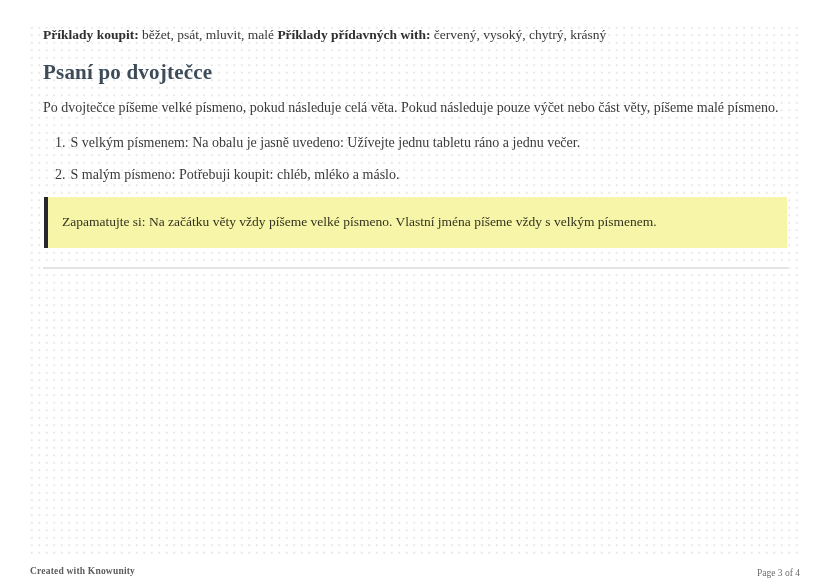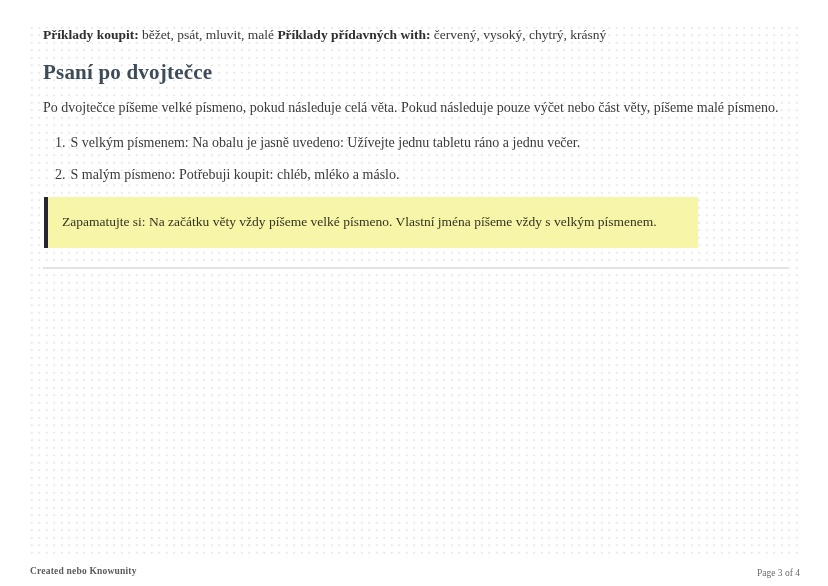--- a/index.html
+++ b/index.html
@@ -55,21 +55,21 @@
     font-size: 14px;
     line-height: 1.25;
     margin-bottom: 14px;
     color: #3a3a3a;
   }
   .rule-item .num { margin-right: 5px; }
 
   .callout {
     margin-top: 7px;
     margin-left: 1px;
-    width: 654px;
+    width: 743px;
     background: #f7f5a8;
     border-left: 4px solid #26262e;
     padding: 17px 16px 17px 14px;
   }
   .callout p {
     font-size: 13.5px;
     line-height: 1.25;
     color: #33331f;
   }
 
@@ -114,16 +114,16 @@
       <div class="rule-item"><span class="num">2.</span><span>S malým písmeno: Potřebuji koupit: chléb, mléko a máslo.</span></div>
     </div>
 
     <div class="callout">
       <p>Zapamatujte si: Na začátku věty vždy píšeme velké písmeno. Vlastní jména píšeme vždy s velkým písmenem.</p>
     </div>
 
     <hr class="divider">
   </div>
 
-  <div class="footer-left">Created nebo Knowunity</div>
+  <div class="footer-left">Created with Knowunity</div>
 
   <div class="footer-right">Page 3 of 4</div>
 </div>
 
 </body></html>

